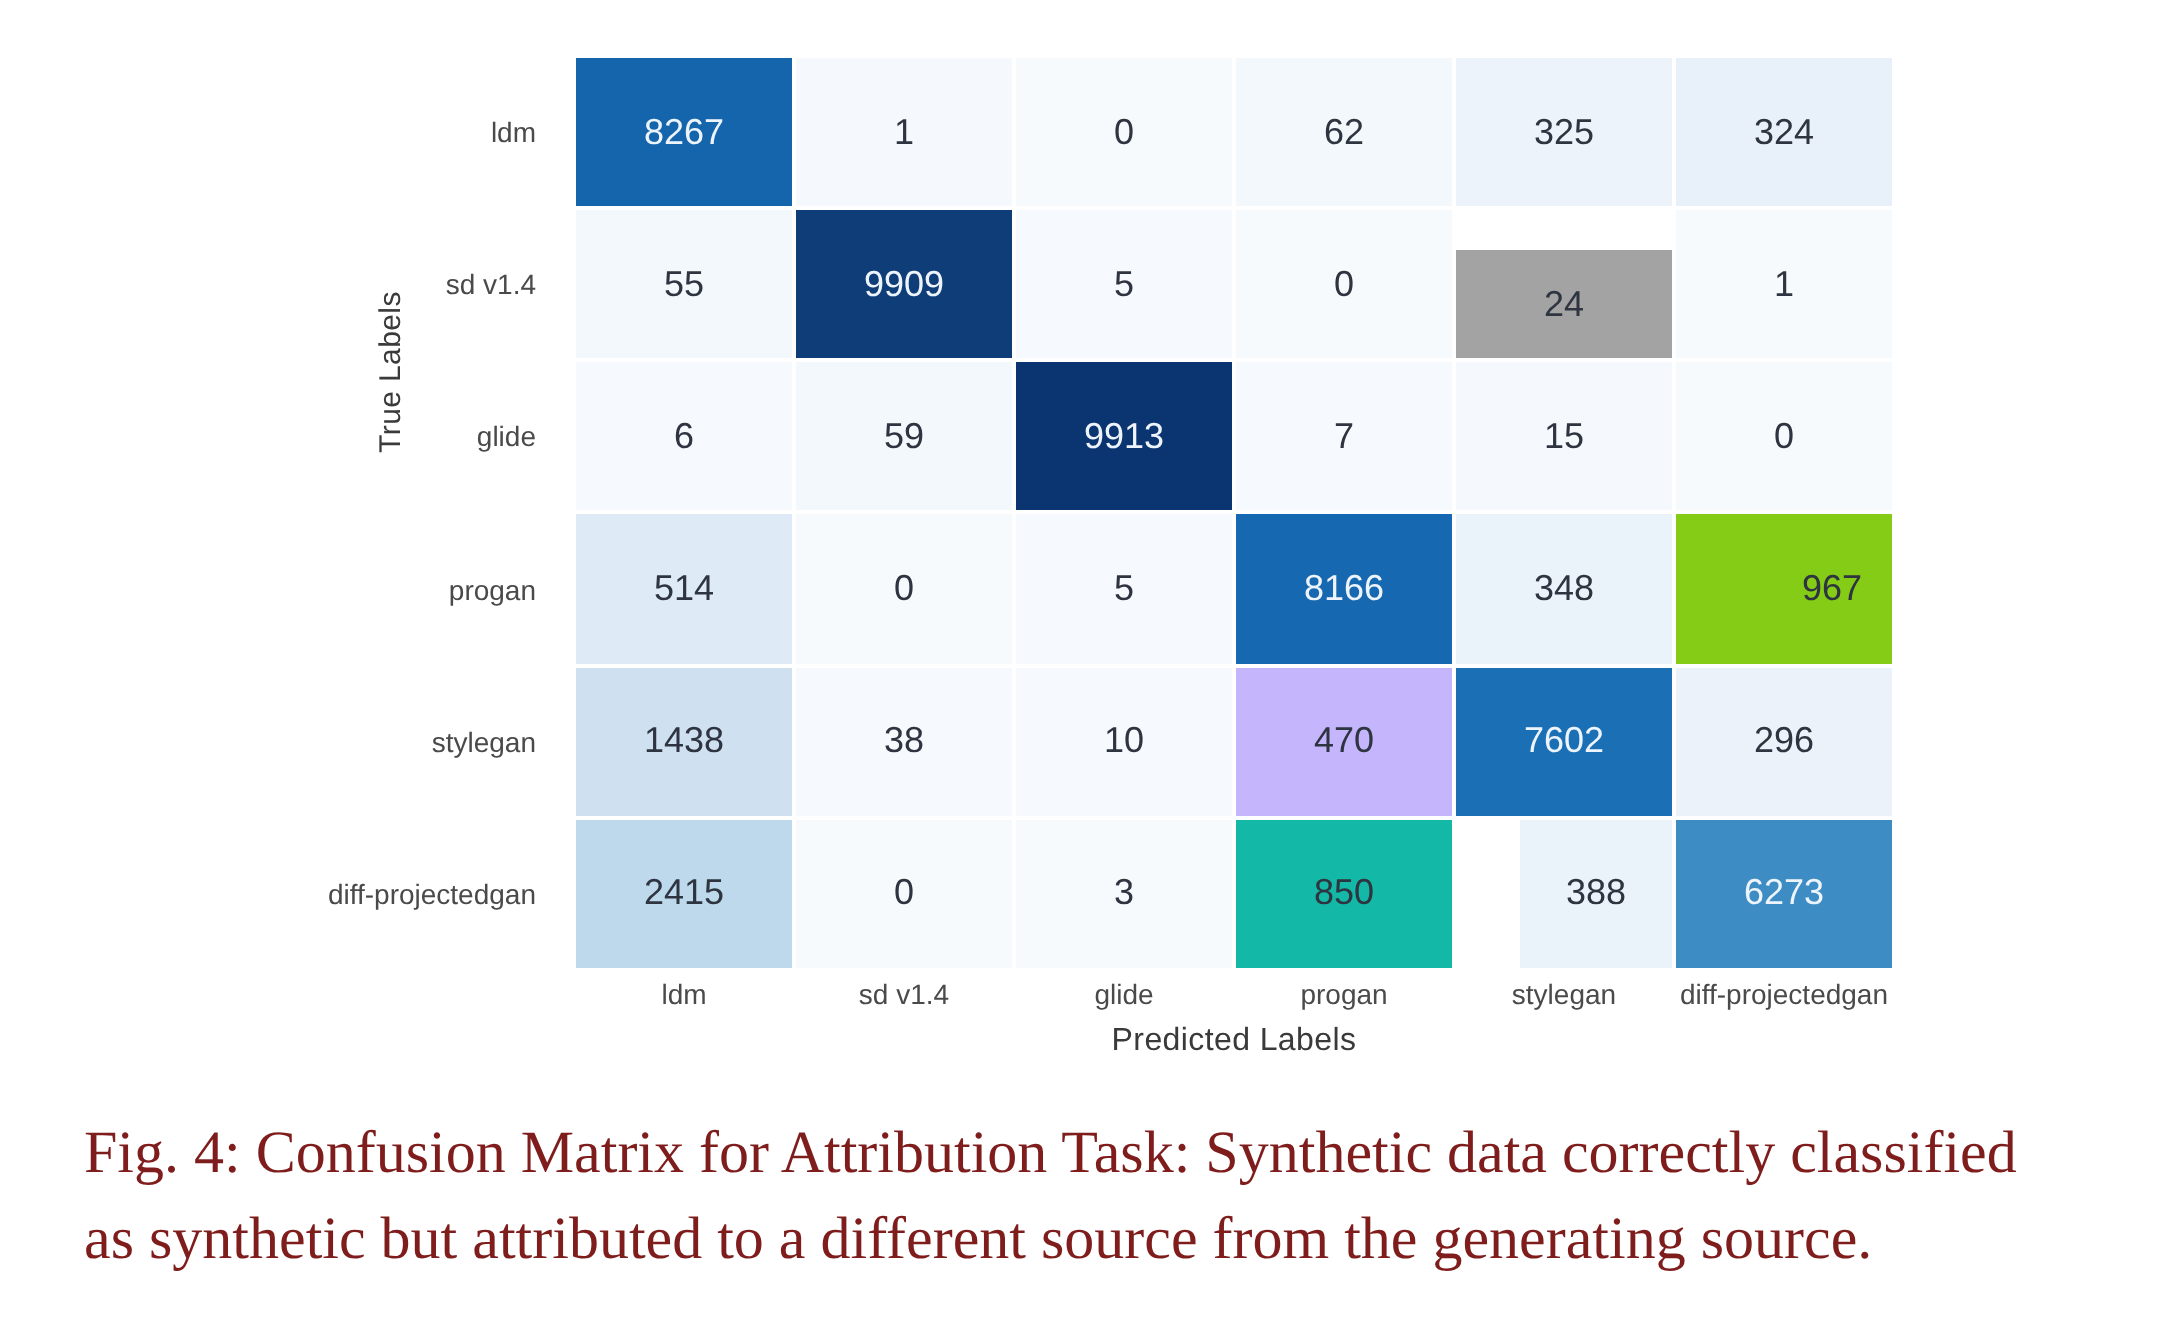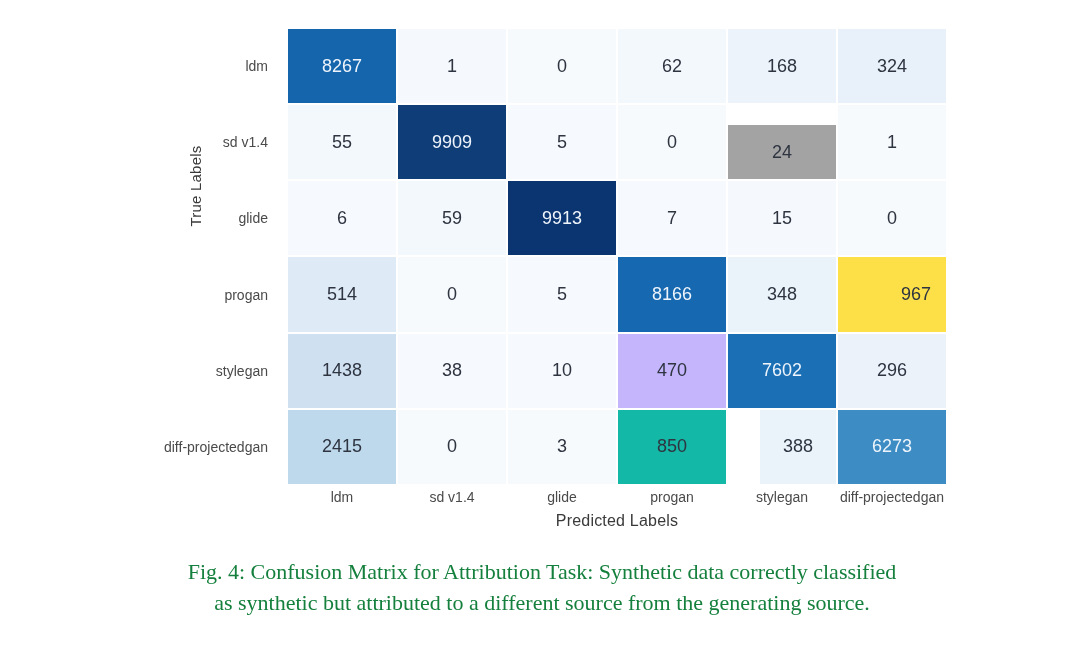--- a/index.html
+++ b/index.html
@@ -113,24 +113,24 @@
   .cell.dark  { color: #eef4fb; }
   .cell.light { color: #2e3440; }
 
   
   #caption {
     position: absolute;
     left: 42px;
     top: 556px;
     width: 1000px;
     font-family: "Liberation Serif", serif;
-    font-size: 22px;
+    font-size: 30px;
     line-height: 1.42;
-    color: #15803d;
-    text-align: center;
+    color: #7f1d1d;
+    text-align: left;
   }
   #caption .capline { display: block; white-space: nowrap; }
 </style>
 </head>
 <body>
 
 <div id="figure">
 
   <div id="ylabel">True Labels</div>
 
@@ -141,40 +141,40 @@
       <div class="tick">progan</div>
       <div class="tick">stylegan</div>
       <div class="tick">diff-projectedgan</div>
     </div>
 
   <div id="matrix">
       <div class="cell dark" style="background: rgb(21, 101, 173);">8267</div>
       <div class="cell light" style="background: rgb(245, 249, 253);">1</div>
       <div class="cell light" style="background: rgb(247, 250, 253);">0</div>
       <div class="cell light" style="background: rgb(243, 248, 252);">62</div>
-      <div class="cell light" style="background: rgb(236, 243, 250);">168</div>
+      <div class="cell light" style="background: rgb(236, 243, 250);">325</div>
       <div class="cell light" style="background: rgb(232, 240, 249);">324</div>
       <div class="cell light" style="background: rgb(243, 248, 252);">55</div>
       <div class="cell dark" style="background: rgb(14, 61, 119);">9909</div>
       <div class="cell light" style="background: rgb(246, 249, 253);">5</div>
       <div class="cell light" style="background: rgb(247, 250, 253);">0</div>
       <div class="cell light" style="background: #a3a3a3; margin-top: 20px;">24</div>
       <div class="cell light" style="background: rgb(247, 250, 253);">1</div>
       <div class="cell light" style="background: rgb(246, 249, 253);">6</div>
       <div class="cell light" style="background: rgb(243, 248, 252);">59</div>
       <div class="cell dark" style="background: rgb(11, 53, 112);">9913</div>
       <div class="cell light" style="background: rgb(246, 249, 253);">7</div>
       <div class="cell light" style="background: rgb(245, 249, 253);">15</div>
       <div class="cell light" style="background: rgb(247, 250, 253);">0</div>
       <div class="cell light" style="background: rgb(223, 234, 247);">514</div>
       <div class="cell light" style="background: rgb(247, 250, 253);">0</div>
       <div class="cell light" style="background: rgb(246, 249, 253);">5</div>
       <div class="cell dark" style="background: rgb(22, 104, 176);">8166</div>
       <div class="cell light" style="background: rgb(234, 242, 250);">348</div>
-      <div class="cell light" style="background: #fde047; padding-left: 48px;">967</div>
+      <div class="cell light" style="background: #84cc16; padding-left: 48px;">967</div>
       <div class="cell light" style="background: rgb(207, 224, 241);">1438</div>
       <div class="cell light" style="background: rgb(246, 249, 253);">38</div>
       <div class="cell light" style="background: rgb(246, 249, 253);">10</div>
       <div class="cell light" style="background: #c4b5fd;">470</div>
       <div class="cell dark" style="background: rgb(26, 111, 181);">7602</div>
       <div class="cell light" style="background: rgb(235, 242, 250);">296</div>
       <div class="cell light" style="background: rgb(190, 216, 236);">2415</div>
       <div class="cell light" style="background: rgb(247, 250, 253);">0</div>
       <div class="cell light" style="background: rgb(247, 250, 253);">3</div>
       <div class="cell light" style="background: #14b8a6;">850</div>

